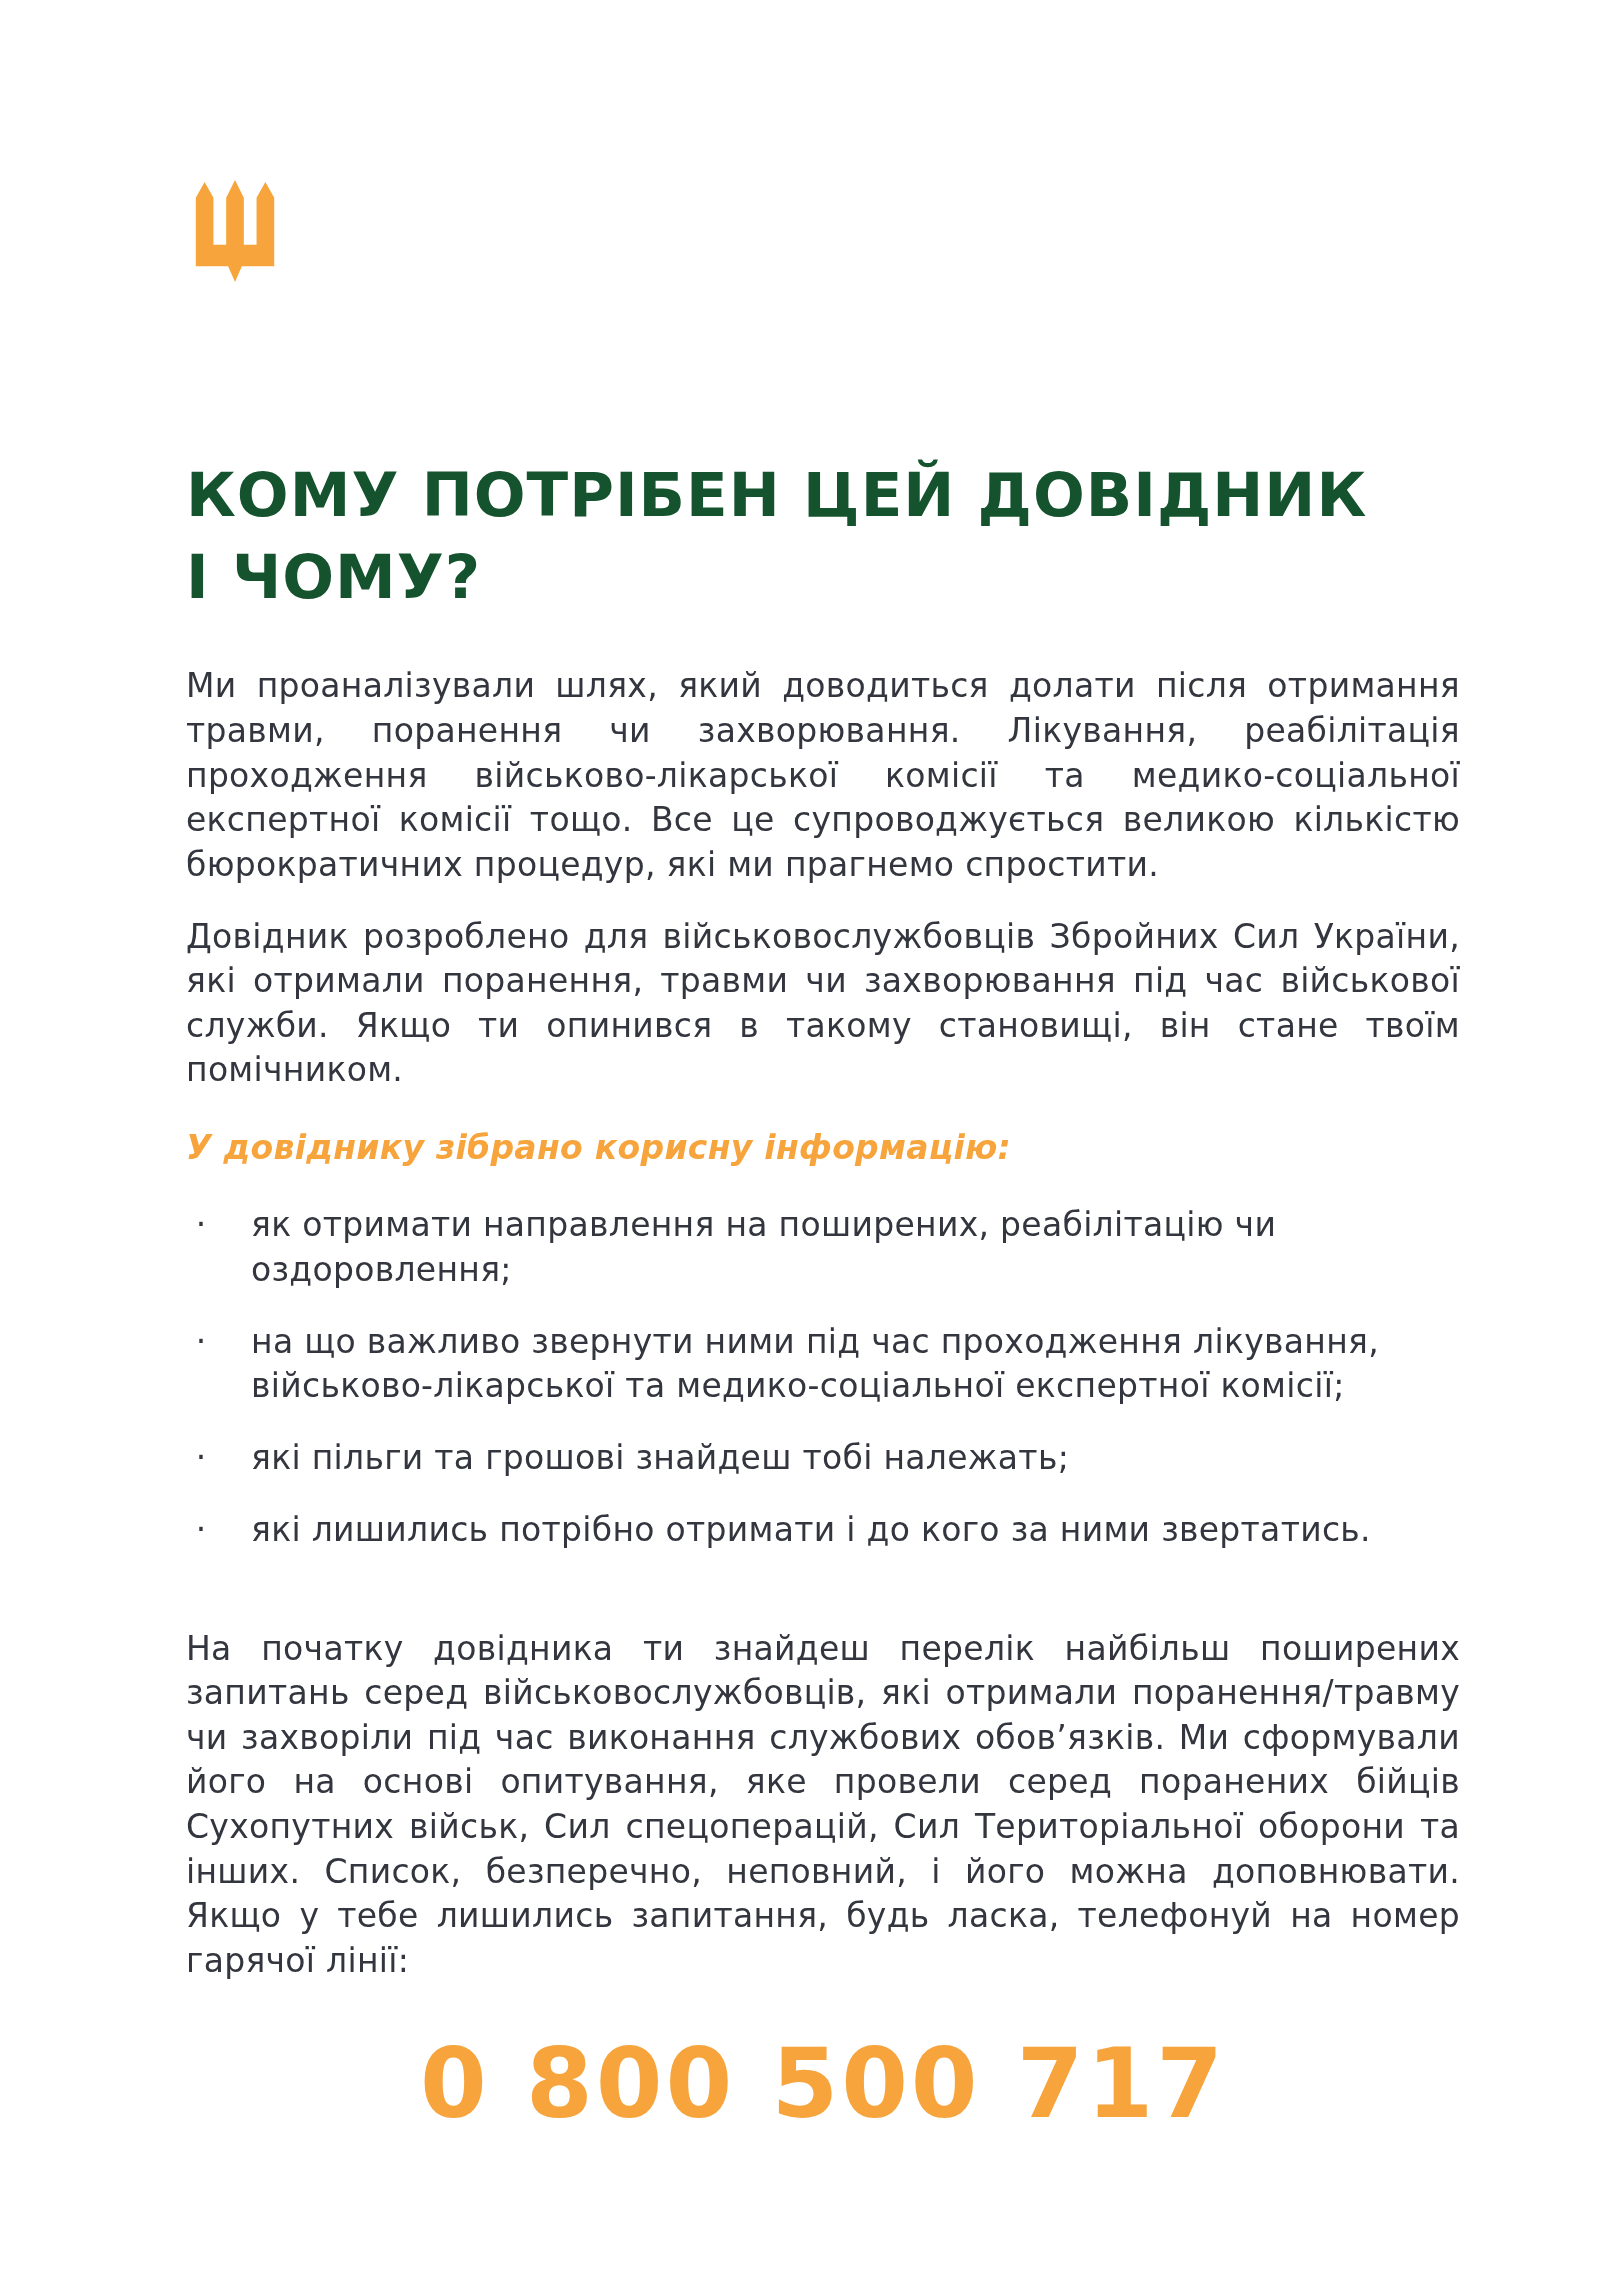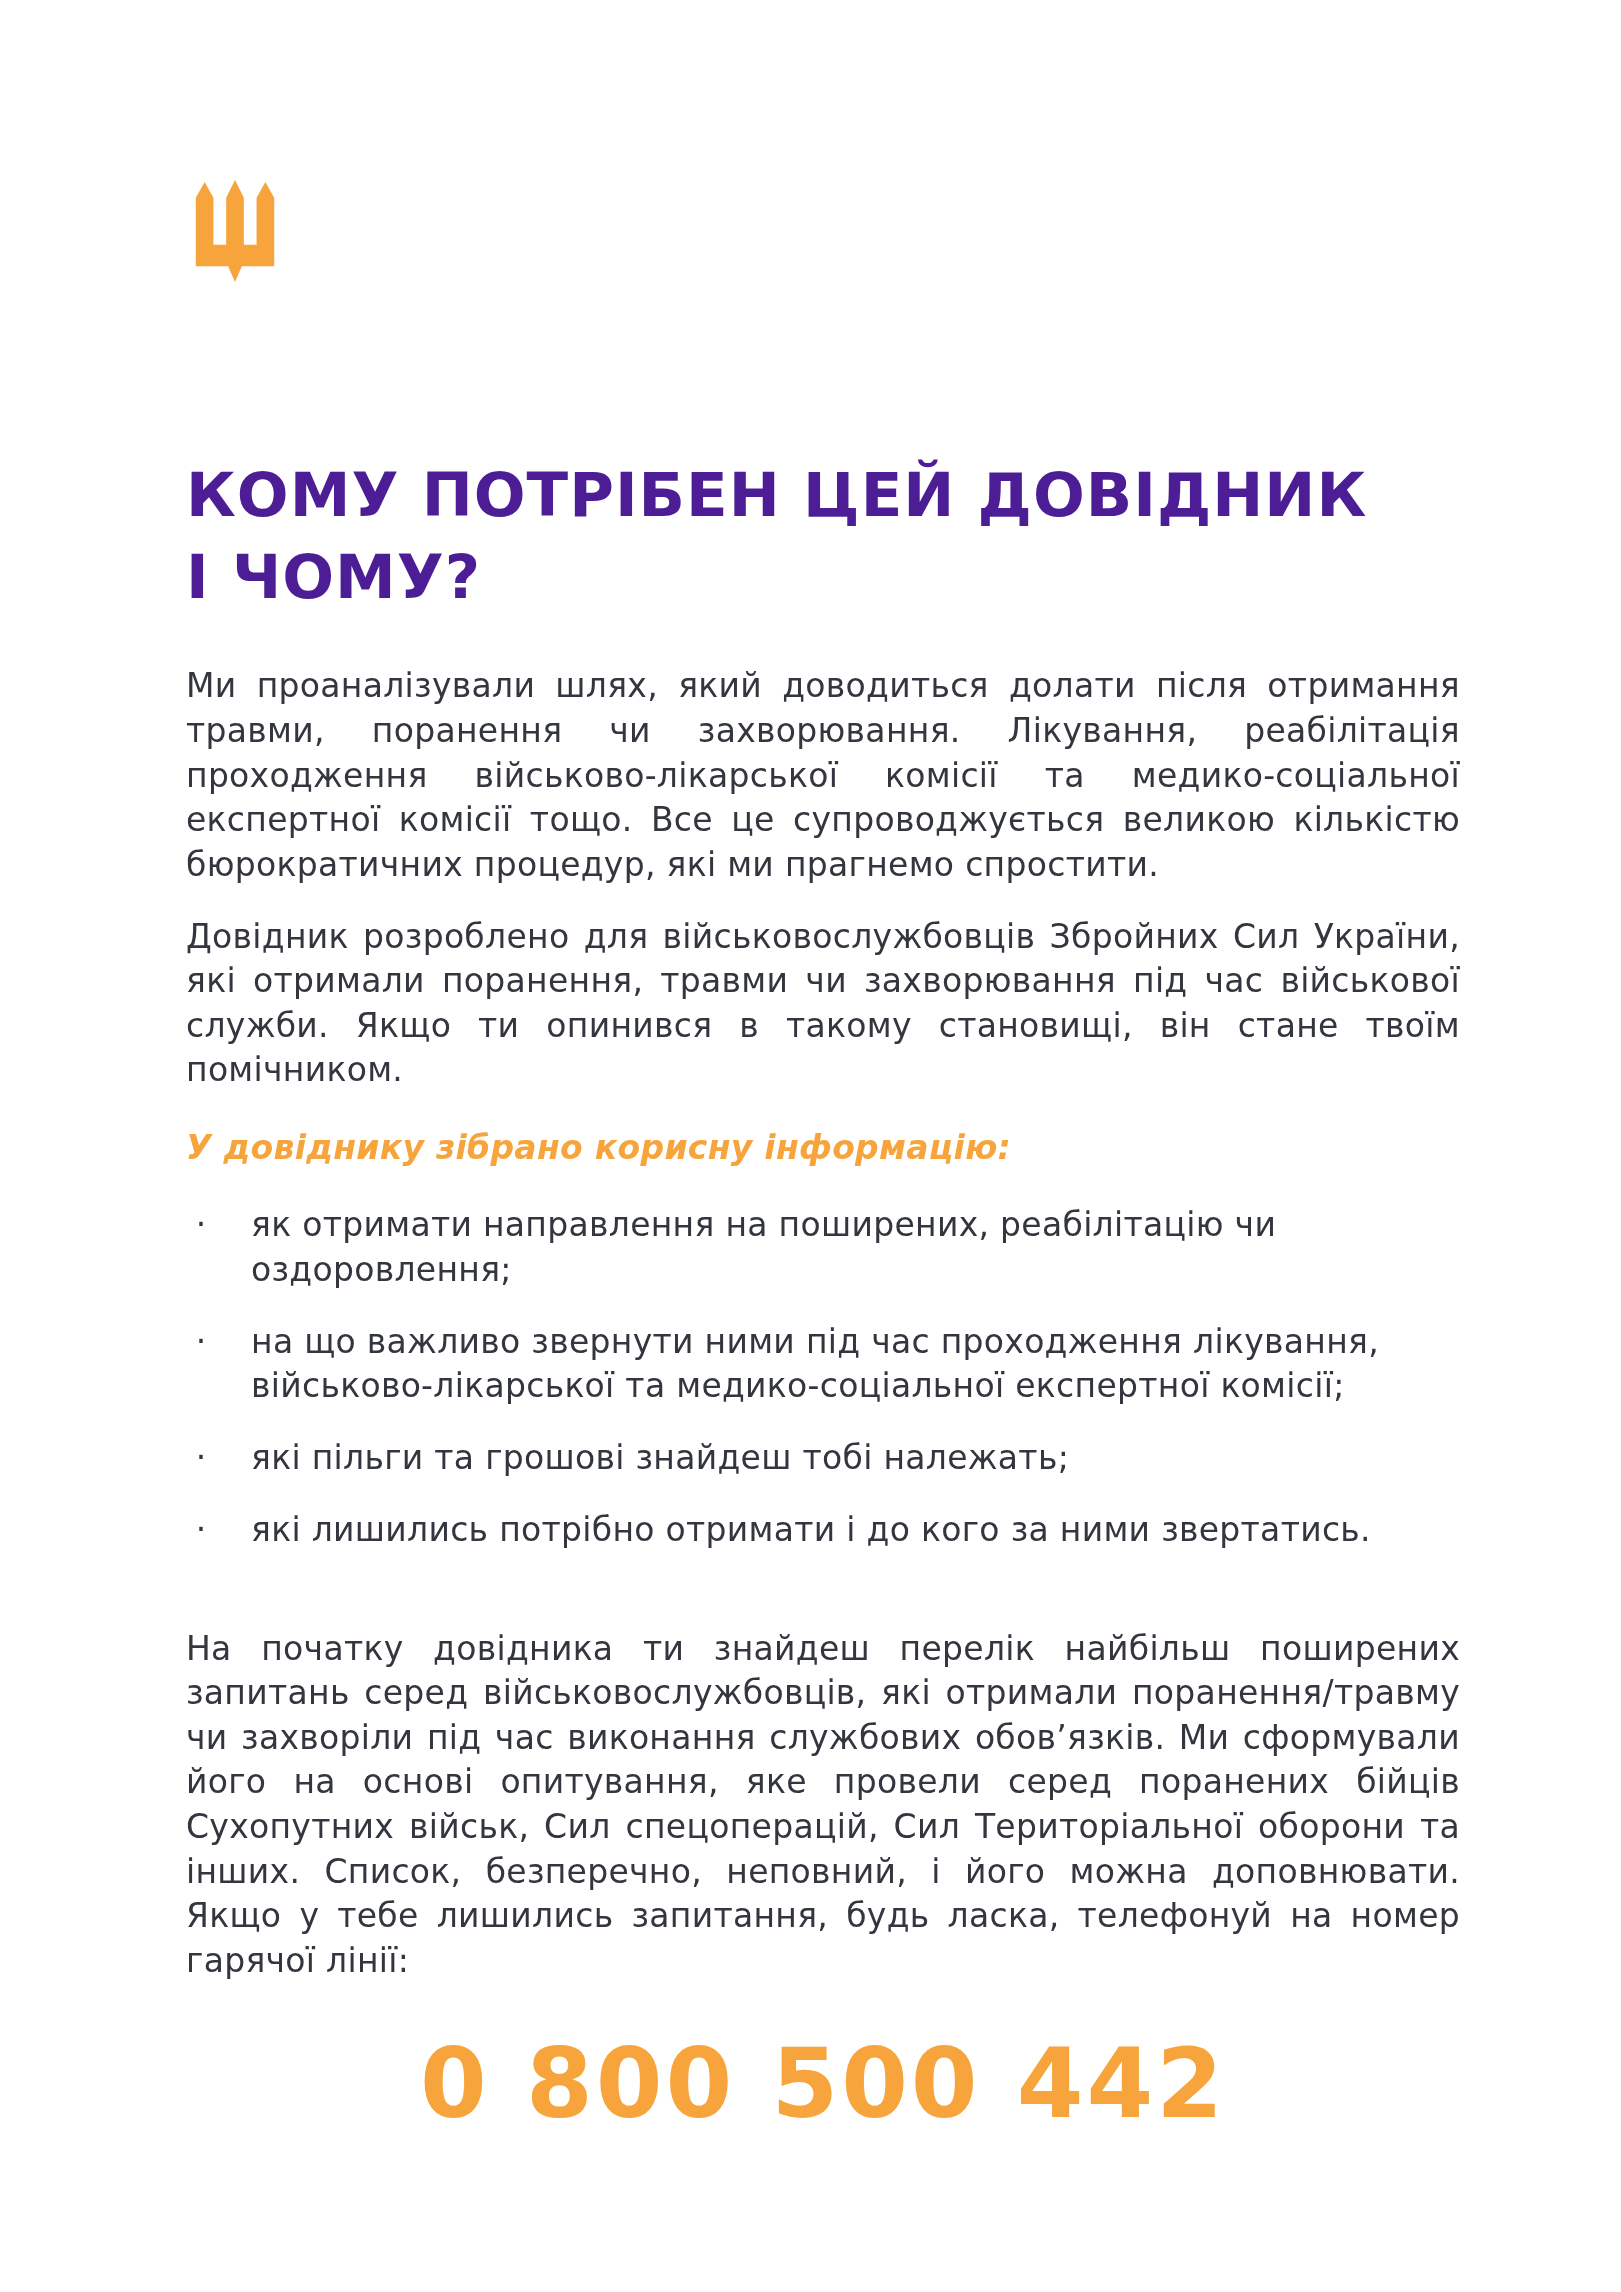--- a/index.html
+++ b/index.html
@@ -21,21 +21,21 @@
     width: 1274px;
   }
   .logo {
     margin-top: 173px;
     width: 98px;
     height: 116px;
     display: block;
   }
   h1.title {
     margin-top: 165px;
-    color: #4c1d95;
+    color: #14532d;
     font-size: 61px;
     line-height: 1.34;
     font-weight: 700;
     letter-spacing: 1px;
     text-transform: uppercase;
   }
   p.body-par {
     margin-top: 47px;
     font-size: 33px;
     line-height: 1.35;
@@ -129,17 +129,17 @@
         <span class="bullet-text">які пільги та грошові знайдеш тобі належать;</span>
       </li>
       <li>
         <span class="bullet-marker">·</span>
         <span class="bullet-text">які лишились потрібно отримати і до кого за ними звертатись.</span>
       </li>
     </ul>
 
     <p class="outro-par">На початку довідника ти знайдеш перелік найбільш поширених запитань серед військовослужбовців, які отримали поранення/травму чи захворіли під час виконання службових обов’язків. Ми сформували його на основі опитування, яке провели серед поранених бійців Сухопутних військ, Сил спецоперацій, Сил Територіальної оборони та інших. Список, безперечно, неповний, і його можна доповнювати. Якщо у тебе лишились запитання, будь ласка, телефонуй на номер гарячої лінії:</p>
 
-    <div class="hotline">0 800 500 442</div>
+    <div class="hotline">0 800 500 717</div>
 
   </div>
 </div>
 
 
 </body></html>

